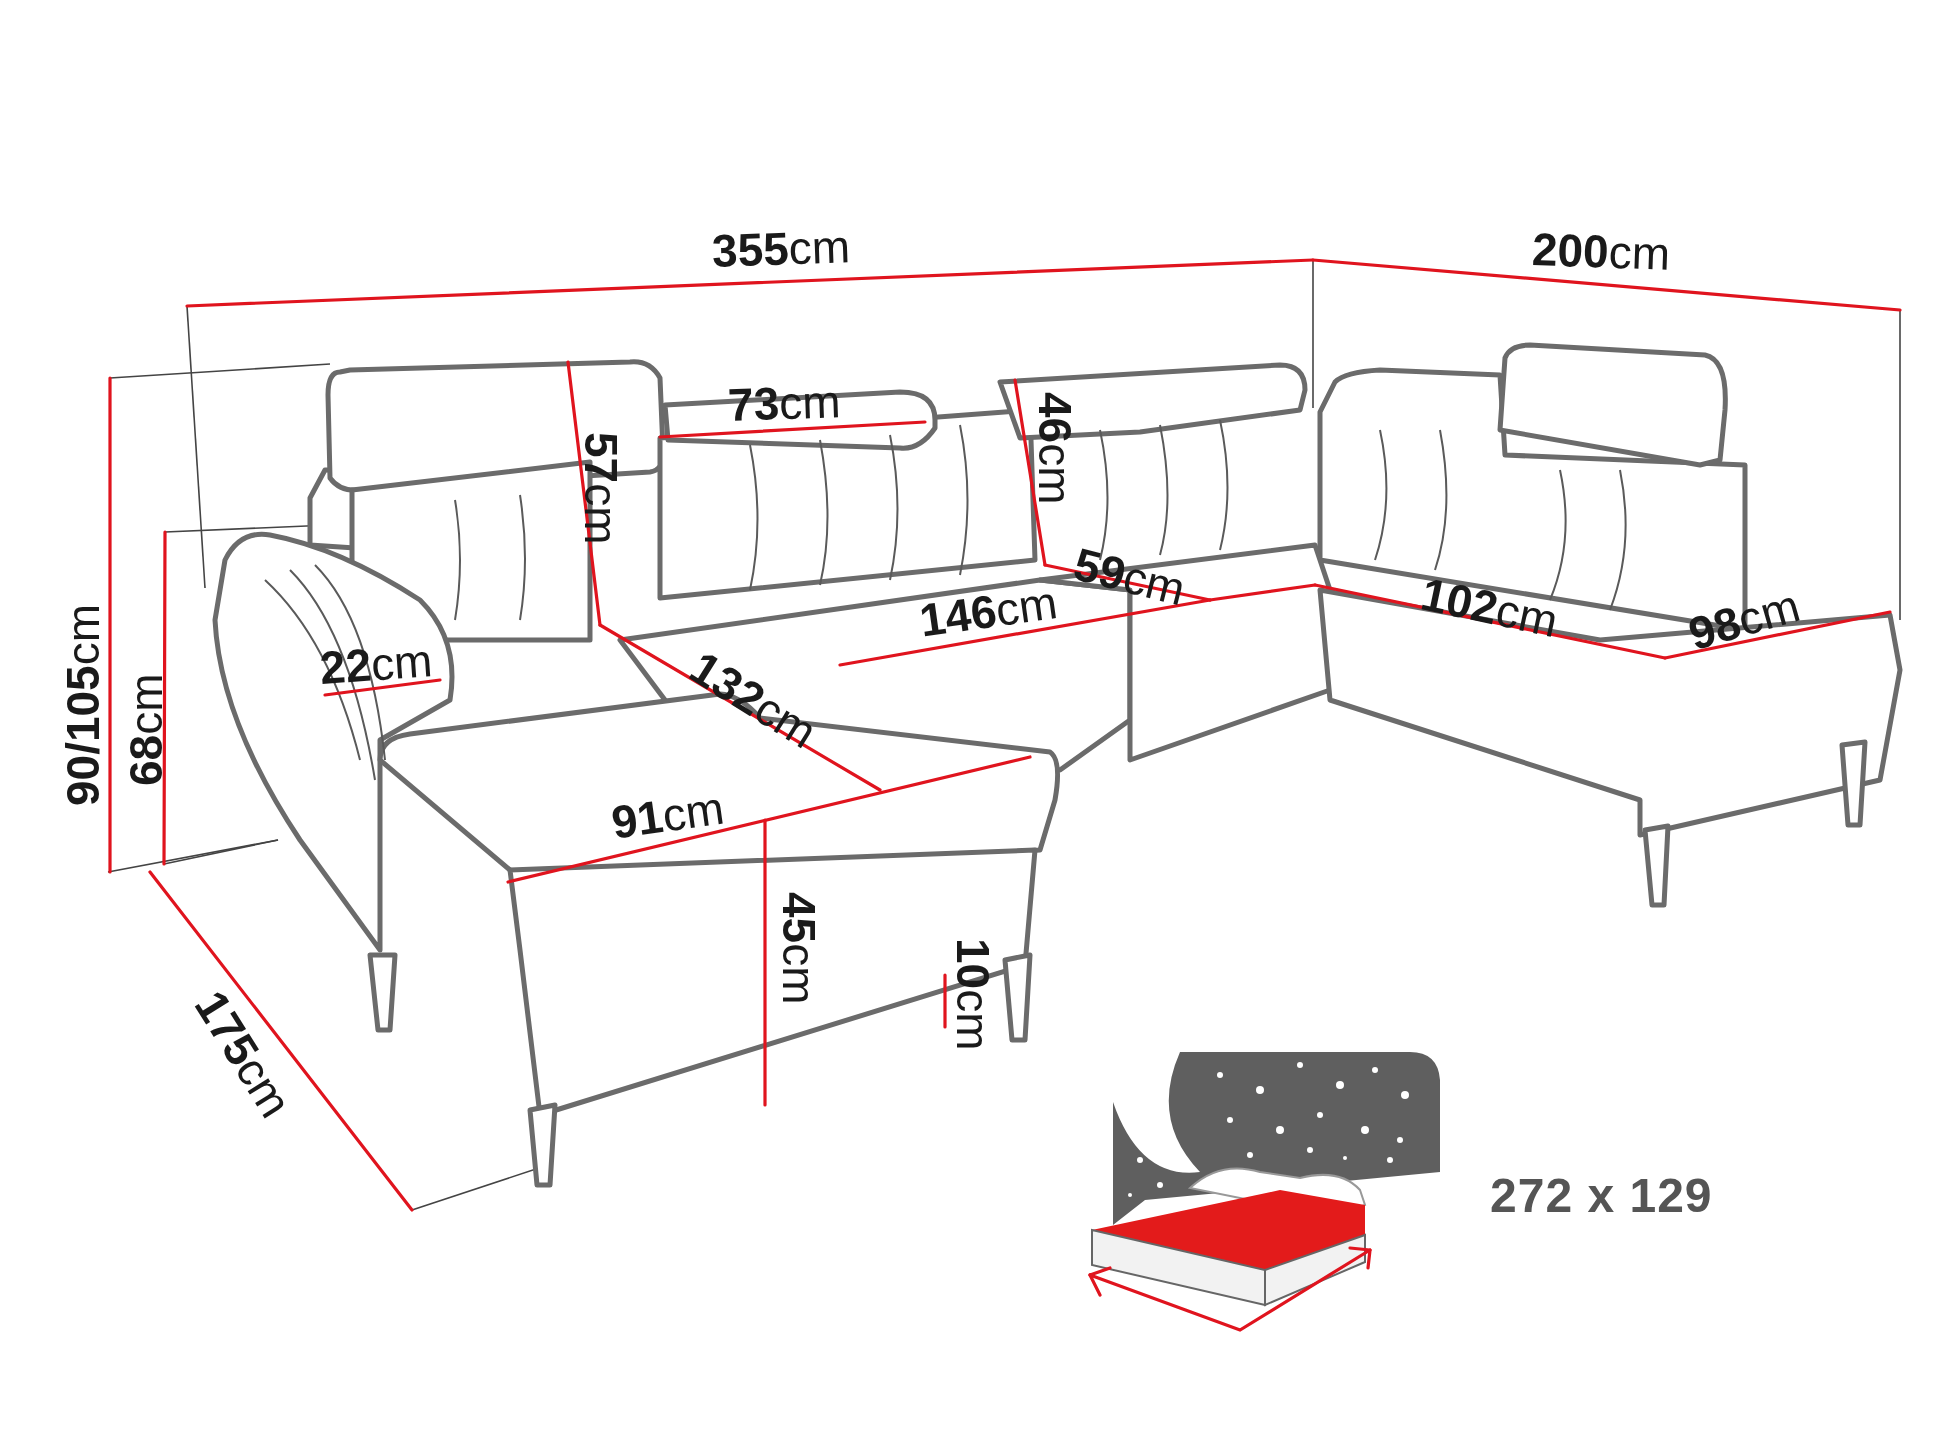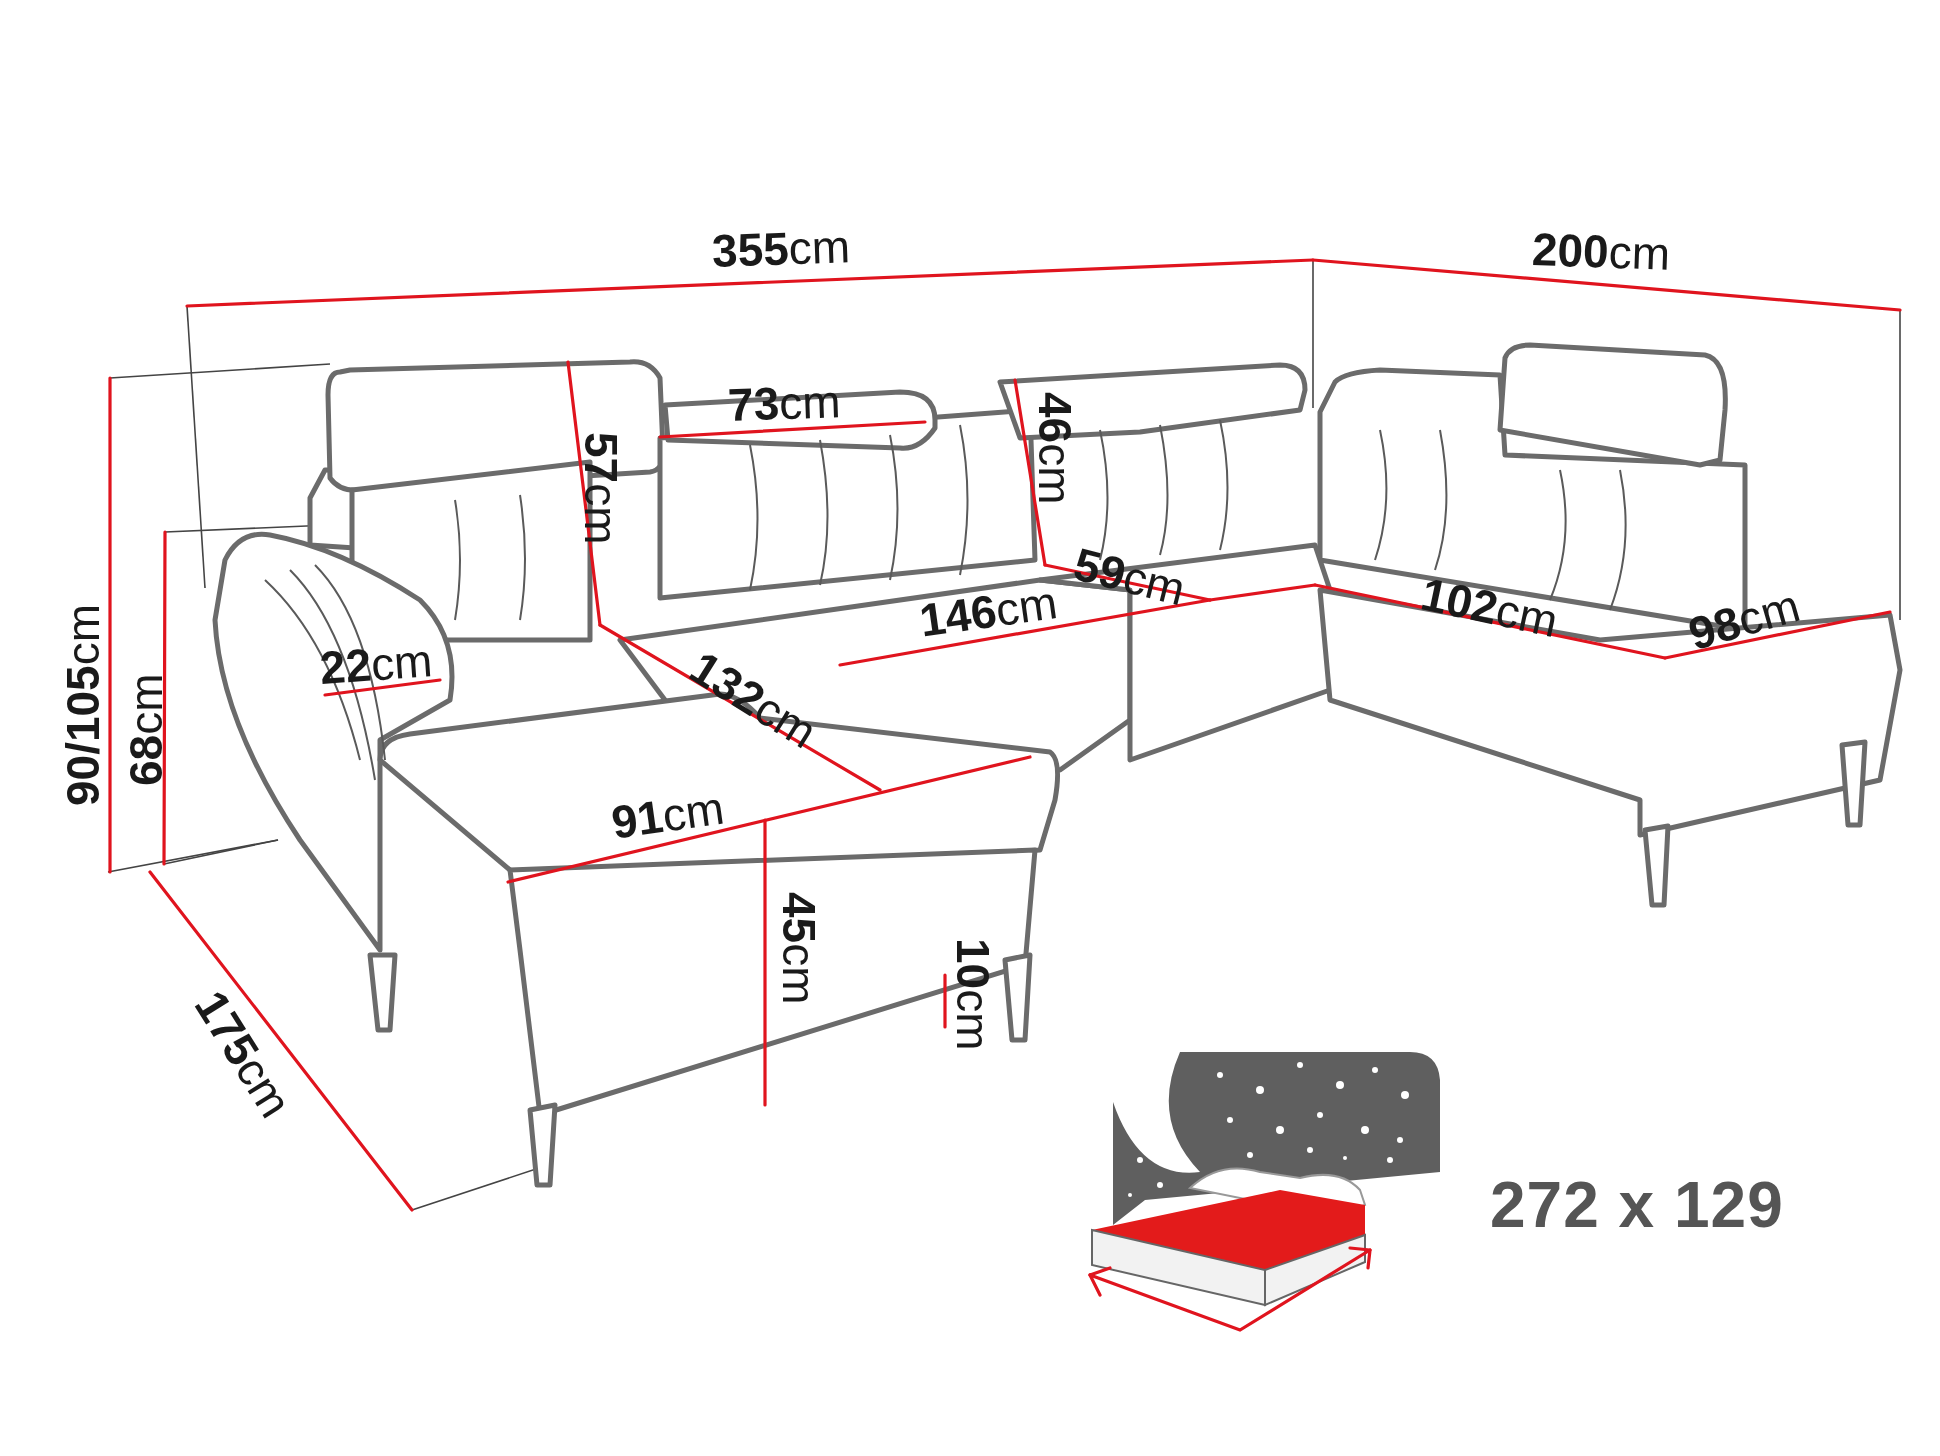--- a/index.html
+++ b/index.html
@@ -5,21 +5,21 @@
   html, body { margin: 0; padding: 0; background: #ffffff; }
   body { width: 1940px; height: 1456px; overflow: hidden; position: relative; font-family: "Liberation Sans", "DejaVu Sans", sans-serif; }
   #canvas { position: absolute; left: 0; top: 0; width: 1940px; height: 1456px; }
   .outline { fill: #ffffff; stroke: #6b6b6b; stroke-width: 5; stroke-linejoin: round; stroke-linecap: round; }
   .thin { fill: none; stroke: #5a5a5a; stroke-width: 2; }
   .guide { fill: none; stroke: #444; stroke-width: 1.6; }
   .dim { fill: none; stroke: #e0141e; stroke-width: 3.2; stroke-linecap: round; }
   .lbl { position: absolute; white-space: nowrap; color: #1a1a1a; font-size: 46px; line-height: 1; transform-origin: left center; }
   .lbl .n { font-weight: 700; }
   .lbl .u { font-weight: 400; }
-  .bed-lbl { position: absolute; left: 1490px; top: 1168px; font-size: 64px; font-weight: 700; color: #555; white-space: nowrap; letter-spacing: 1px; }
+  .bed-lbl { position: absolute; left: 1490px; top: 1168px; font-size: 48px; font-weight: 700; color: #555; white-space: nowrap; letter-spacing: 1px; }
 </style>
 </head>
 <body>
 
 <svg id="canvas" viewBox="0 0 1940 1456" xmlns="http://www.w3.org/2000/svg">
 
   <g>
     <line class="guide" x1="187" y1="306" x2="205" y2="588"></line>
     <line class="guide" x1="1313" y1="260" x2="1313" y2="408"></line>
     <line class="guide" x1="1900" y1="310" x2="1900" y2="620"></line>

